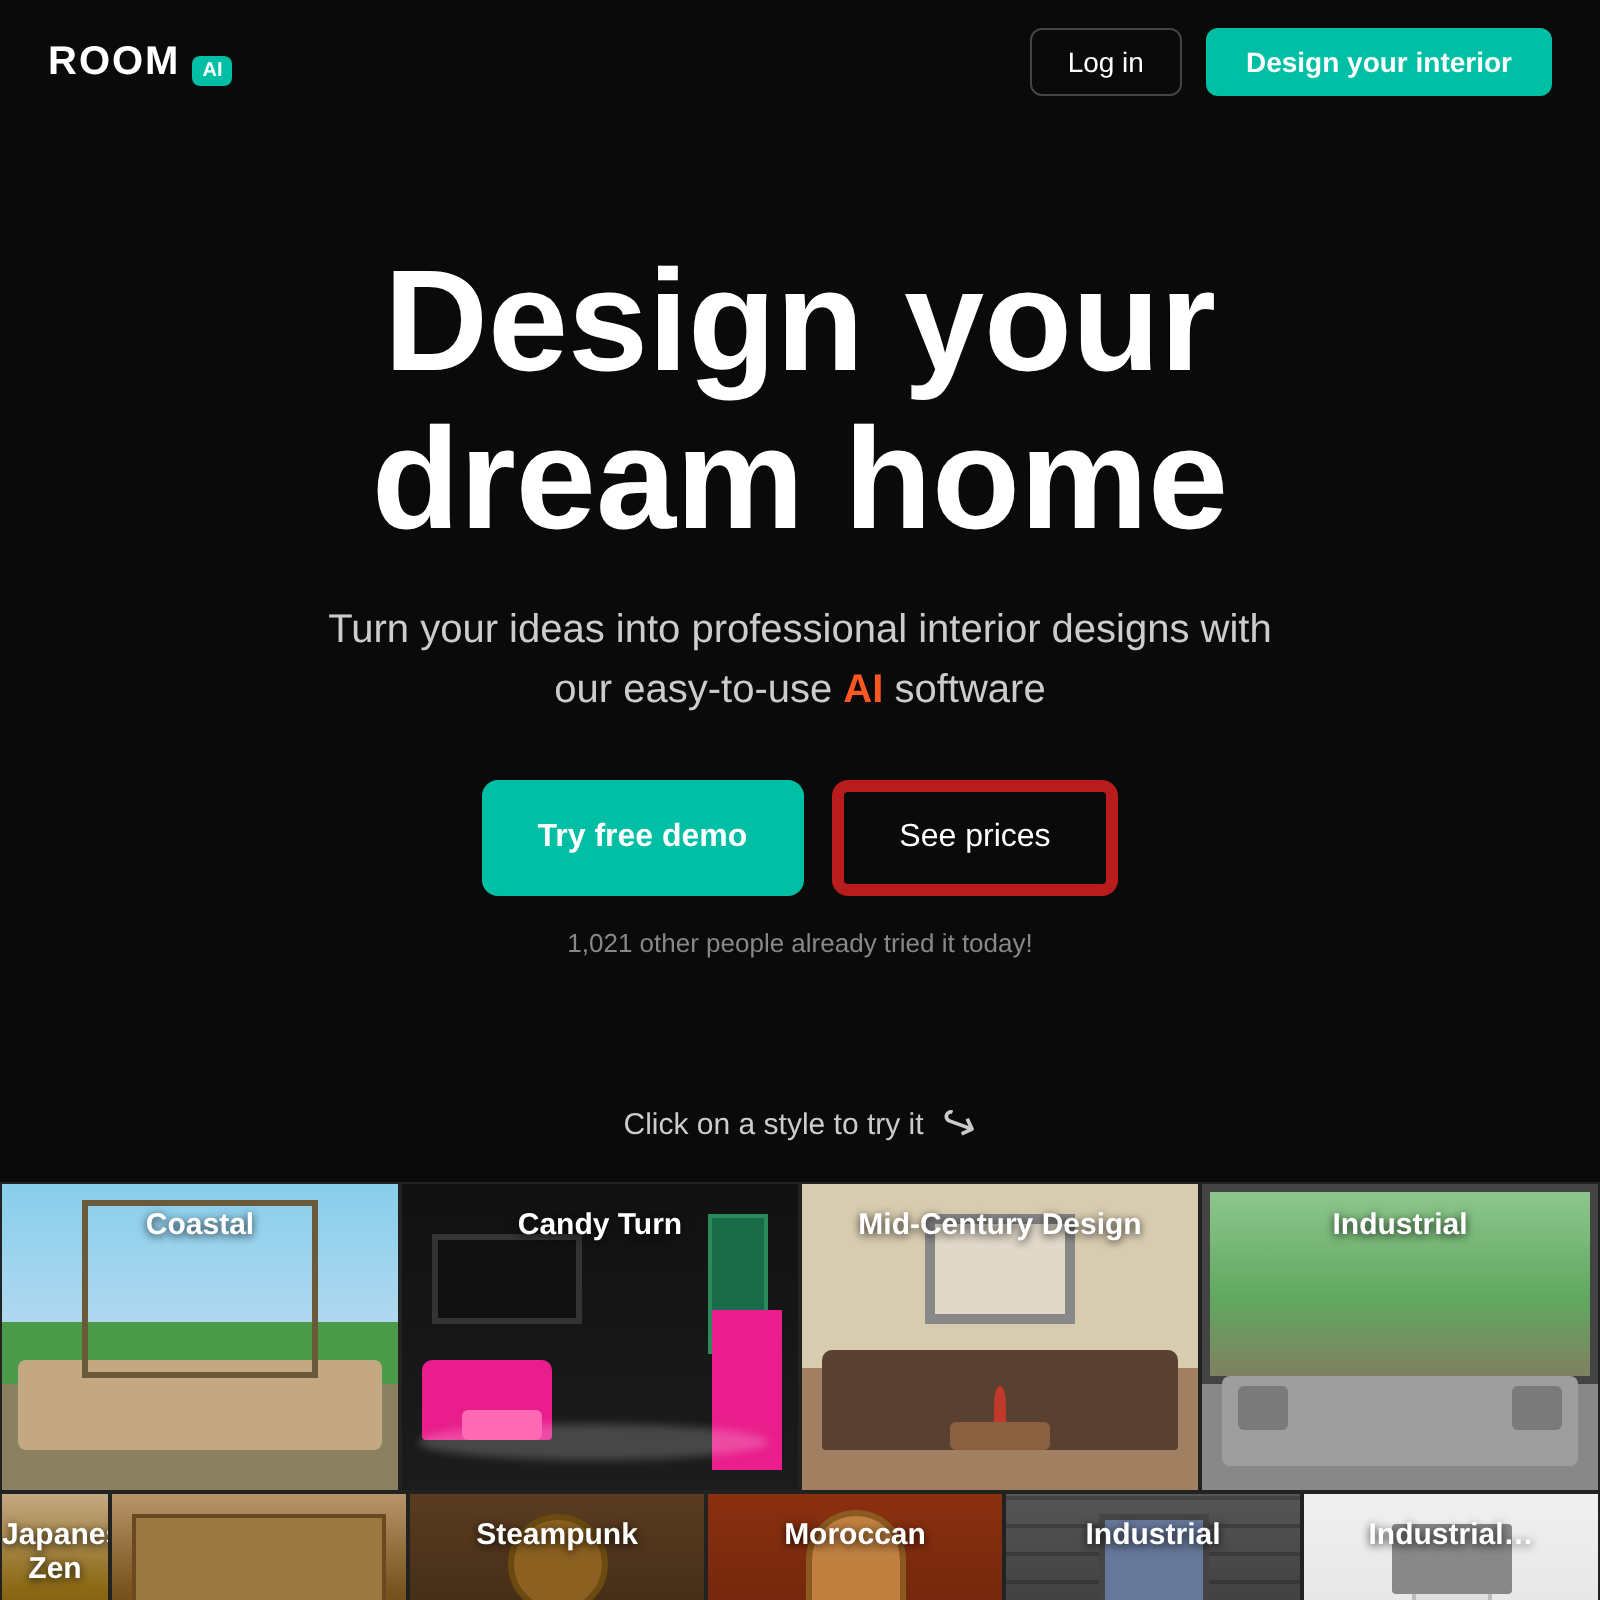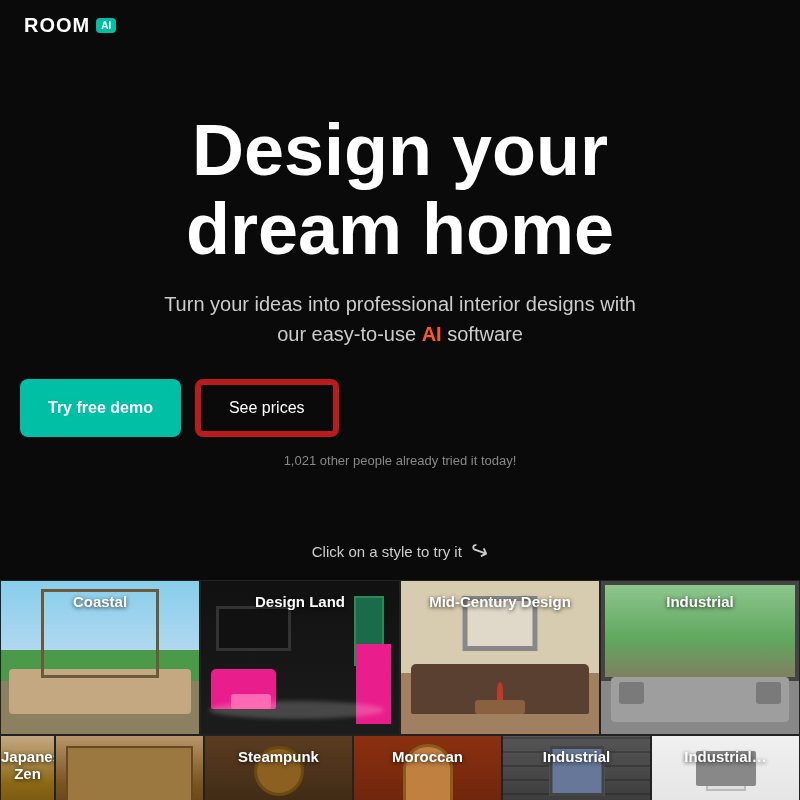--- a/index.html
+++ b/index.html
@@ -17,21 +17,21 @@
       display: flex;
       align-items: center;
       justify-content: space-between;
       padding: 14px 24px;
       background: #0a0a0a;
       position: relative;
       z-index: 10;
     }
     .logo {
       display: flex;
-      align-items: center;
+      align-items: flex-end;
       gap: 4px;
     }
     .logo-text {
       font-size: 20px;
       font-weight: 800;
       color: #fff;
       letter-spacing: 1px;
     }
     .logo-ai {
       background: #00bfa5;
@@ -85,20 +85,21 @@
       line-height: 1.5;
       max-width: 500px;
       margin: 0 auto 30px;
     }
     .hero-subtitle .ai-highlight {
       color: #ff5722;
       font-weight: 700;
     }
     .hero-buttons {
       display: flex;
+      justify-content: center;
       gap: 14px;
       margin-bottom: 16px;
     }
     .btn-try-demo {
       background: #00bfa5;
       border: none;
       color: #fff;
       padding: 14px 28px;
       border-radius: 8px;
       font-size: 16px;
@@ -197,20 +198,24 @@
       height: 120px;
     }
   </style>
 </head>
 <body>
 
 <nav class="navbar">
   <div class="logo">
     <span class="logo-text">ROOM</span>
     <span class="logo-ai">AI</span>
+  </div>
+  <div class="nav-actions">
+    <button class="btn-login">Log in</button>
+    <button class="btn-design">Design your interior</button>
   </div>
 </nav>
 
 <section class="hero">
   <h1 class="hero-title">
     <span>Design your</span><br>
     <span>dream home</span>
   </h1>
   <p class="hero-subtitle">
     <span>Turn your ideas into professional interior designs with our easy-to-use </span><span class="ai-highlight">AI</span><span> software</span>
@@ -252,21 +257,21 @@
 
       <div style="position:absolute;bottom:10px;right:8px;width:35px;height:80px;background:#e91e8c;"></div>
 
       <div style="position:absolute;top:25px;left:15px;width:75px;height:45px;background:#111;border:3px solid #333;"></div>
 
       <div style="position:absolute;bottom:25px;left:10px;width:65px;height:40px;background:#e91e8c;border-radius:5px 5px 2px 2px;"></div>
 
       <div style="position:absolute;bottom:15px;left:8px;right:15px;height:18px;background:rgba(255,255,255,0.2);border-radius:50%;filter:blur(2px);"></div>
 
       <div style="position:absolute;bottom:25px;left:30px;width:40px;height:15px;background:#ff69b4;border-radius:3px;"></div>
-      <div class="style-card-label">Design Land</div>
+      <div class="style-card-label">Candy Turn</div>
     </div>
 
     <div class="style-card">
       <div style="position:absolute;inset:0;background:linear-gradient(180deg,#ddd0b0 0%,#c8b890 100%);"></div>
 
       <div style="position:absolute;top:0;left:0;right:0;height:60%;background:#d8ccb0;"></div>
 
       <div style="position:absolute;top:60%;left:0;right:0;bottom:0;background:#a08060;"></div>
 
       <div style="position:absolute;top:15px;left:50%;transform:translateX(-50%);width:75px;height:55px;border:5px solid #888;background:#e0d8c8;"></div>

